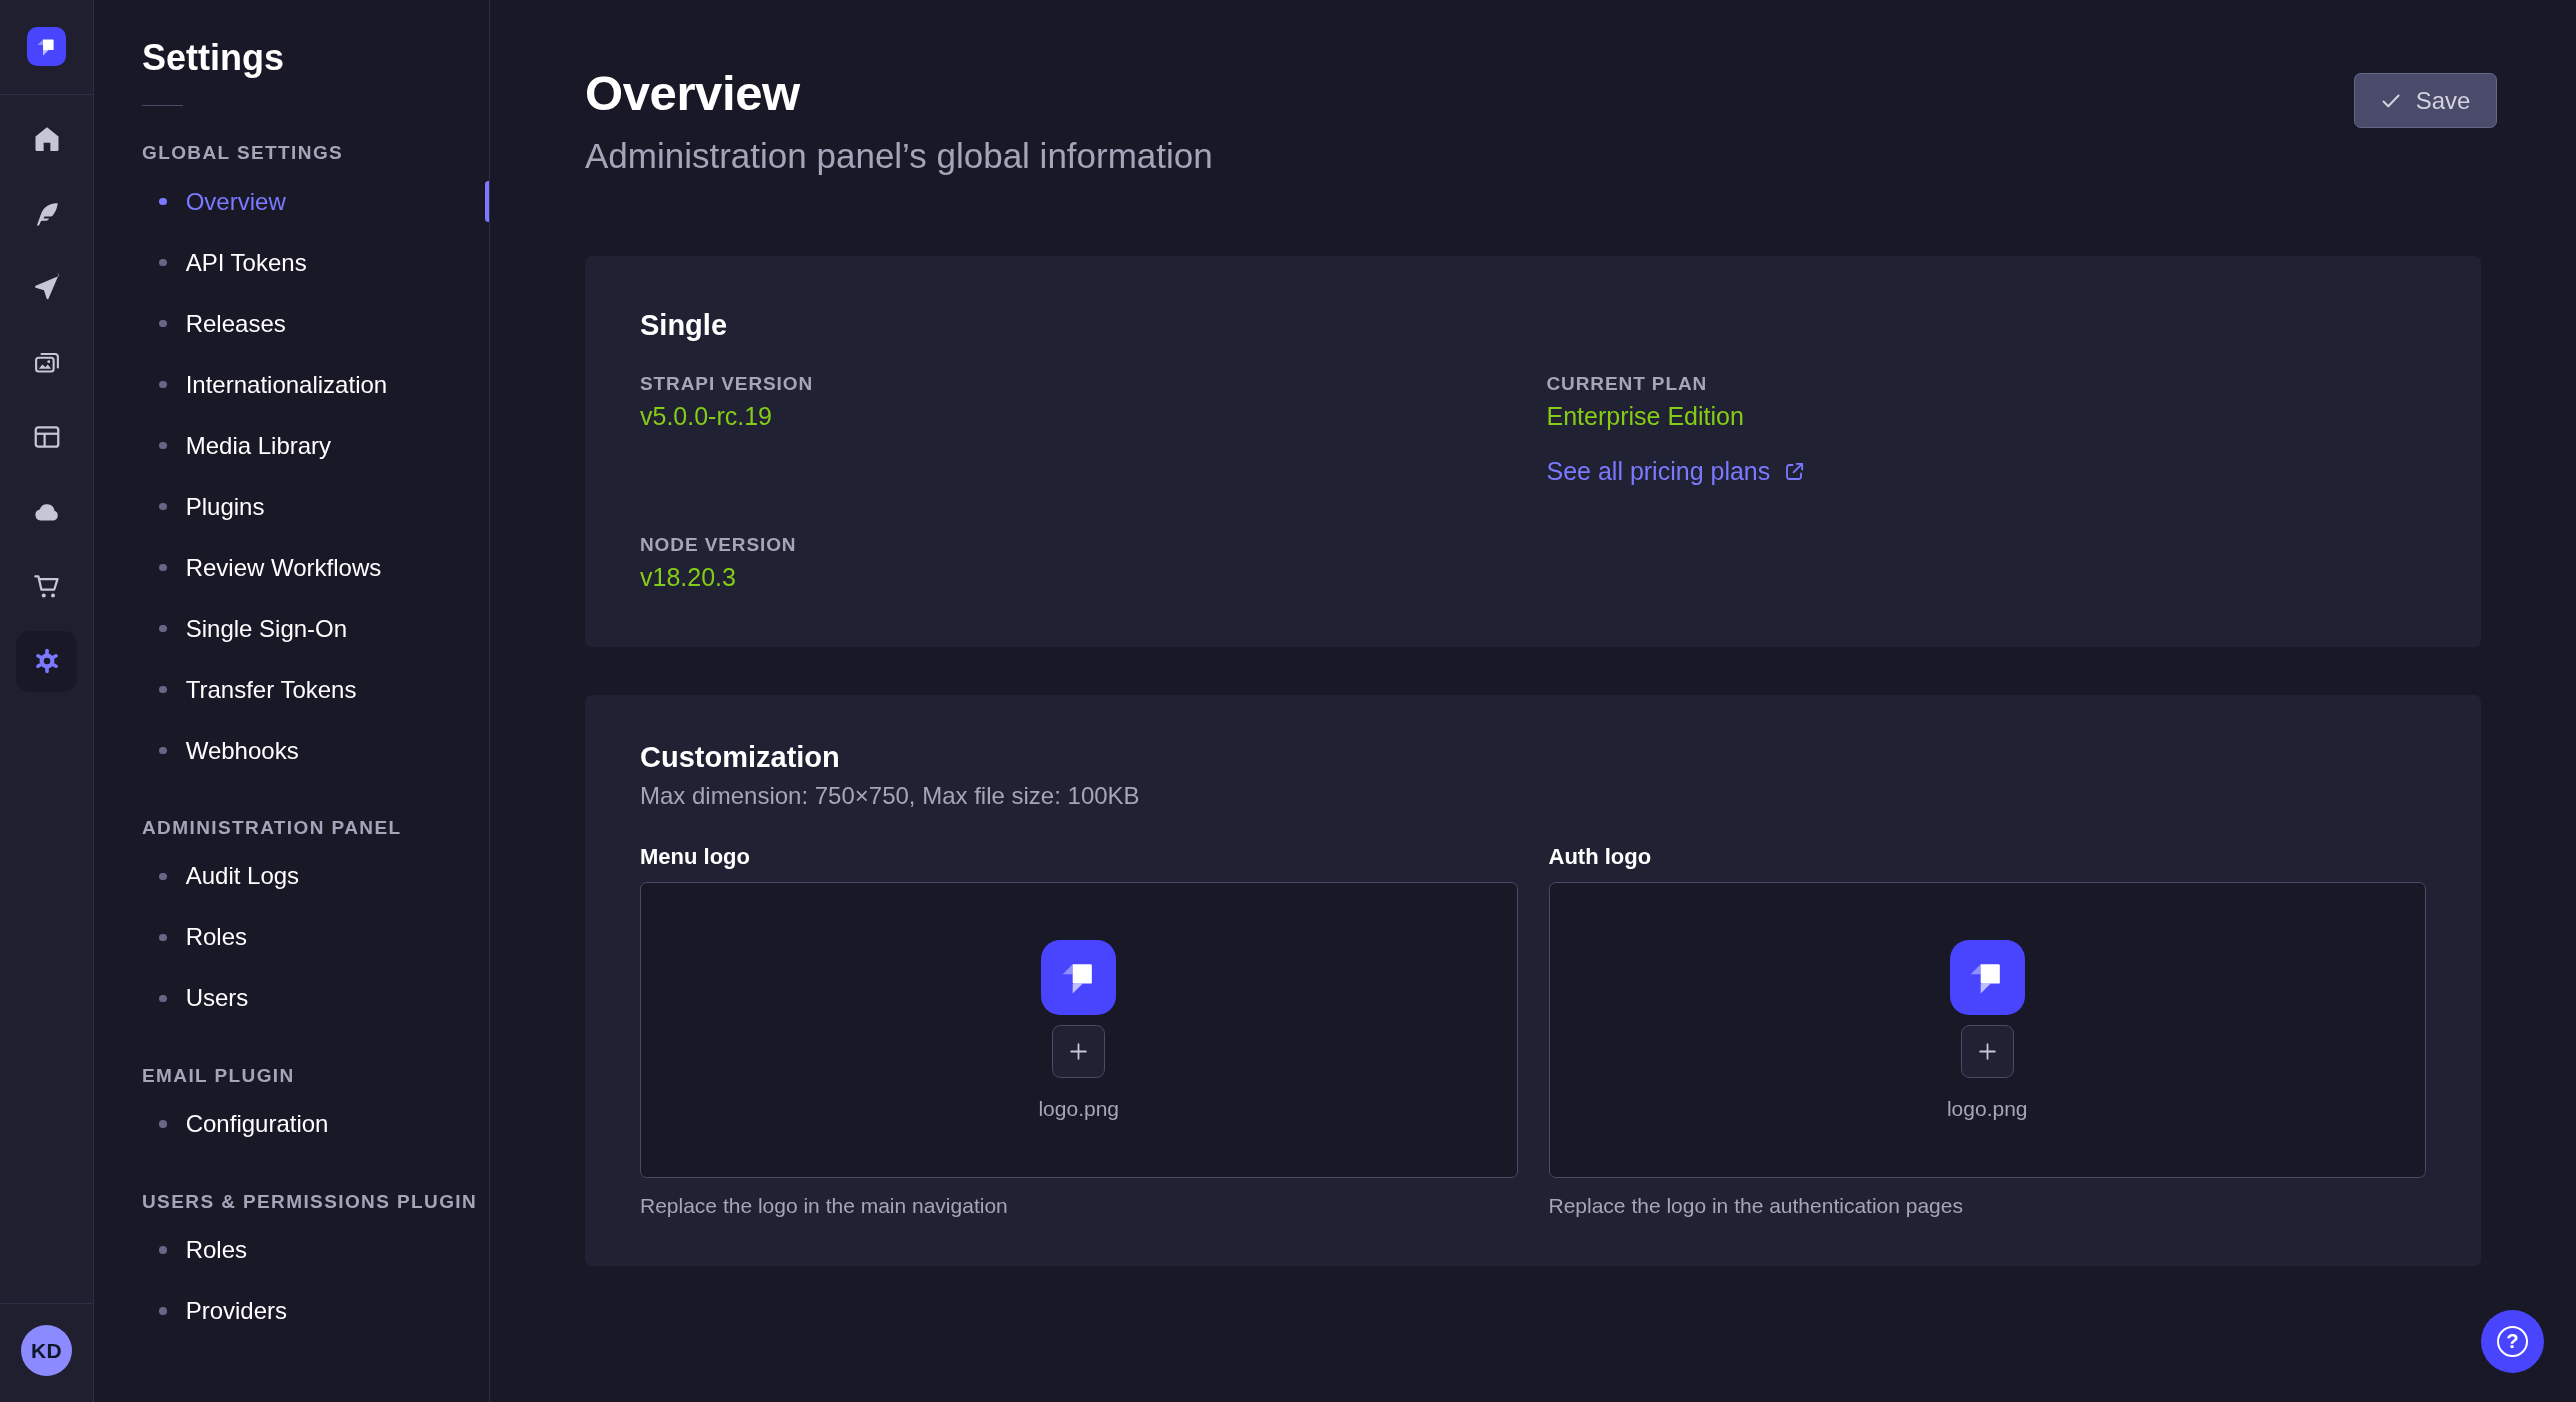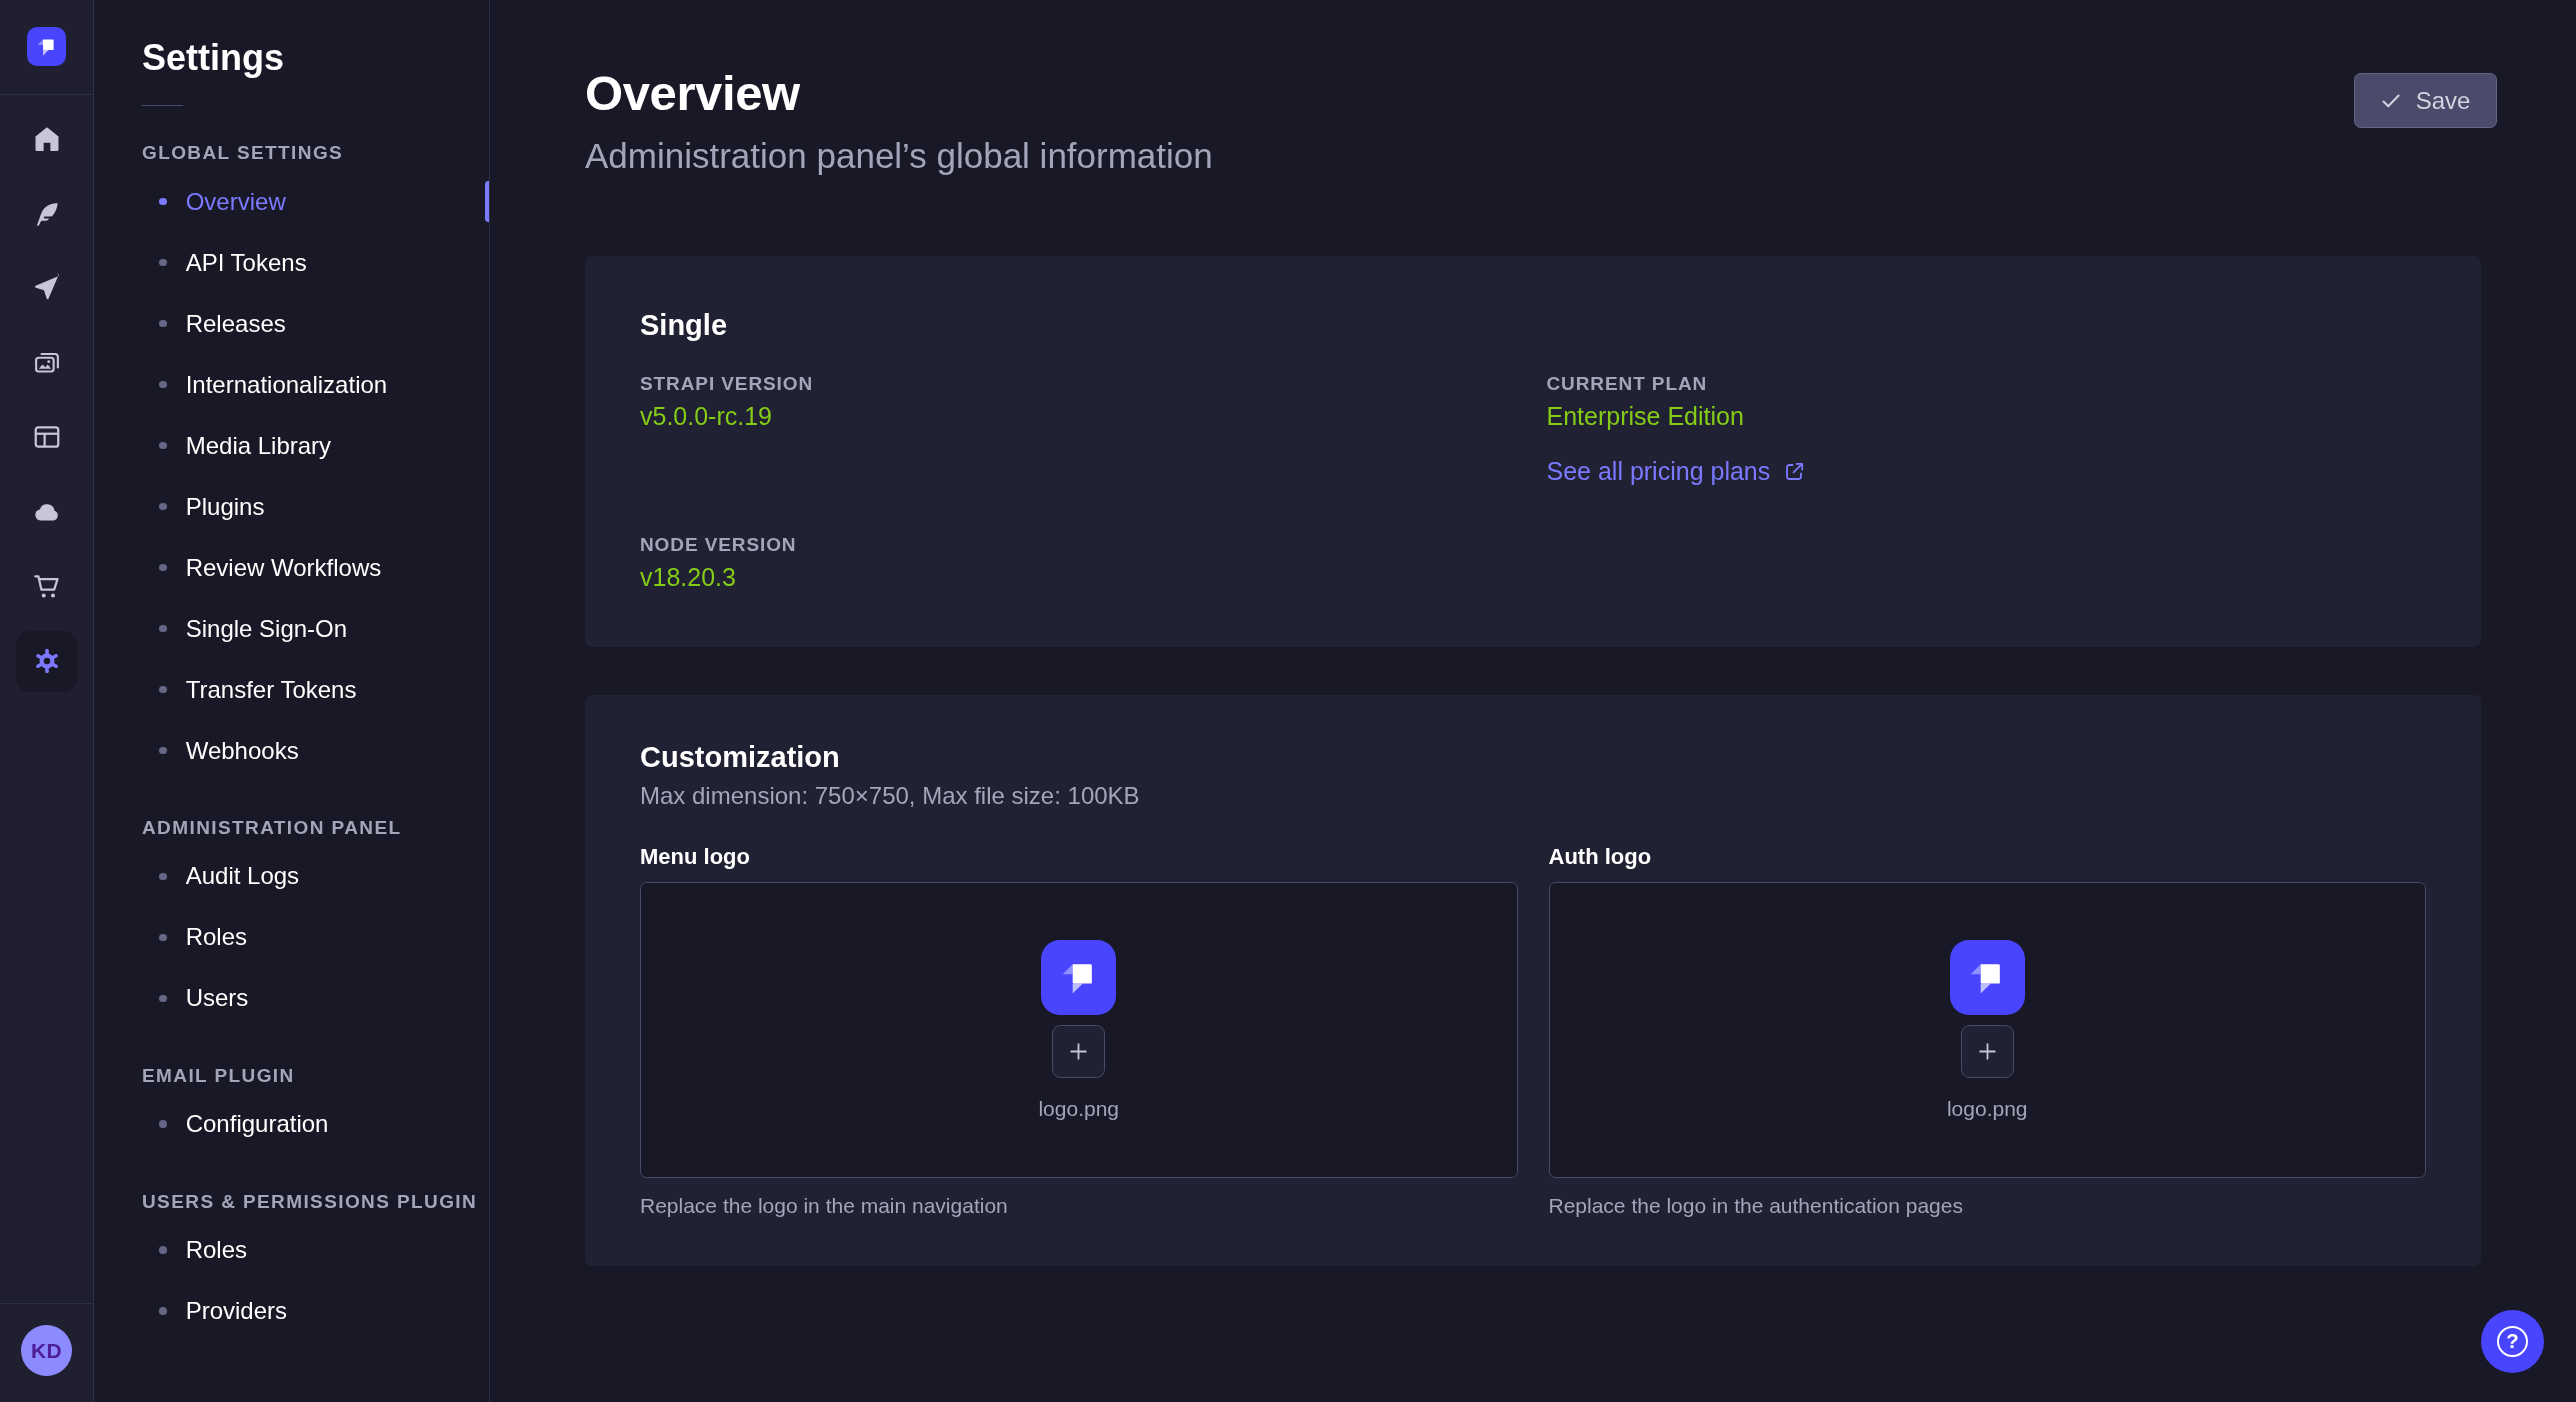--- a/index.html
+++ b/index.html
@@ -29,21 +29,21 @@
   .rail-btn {
     width: 61px; height: 61px; border: none; background: transparent; padding: 0;
     color: #c6c6d6; display: flex; align-items: center; justify-content: center;
     border-radius: 13.6px; cursor: pointer;
   }
   .rail-btn svg { width: 30px; height: 30px; }
   .rail-btn.active { background: #181826; color: #7b79ff; }
   .rail-bottom { margin-top: auto; width: 100%; display: flex; flex-direction: column; align-items: center; }
   .avatar {
     width: 51px; height: 51px; border-radius: 50%; background: #8c8aff;
-    color: #4c1d95; font-size: 21px; font-weight: 700;
+    color: #0f172a; font-size: 21px; font-weight: 700;
     display: flex; align-items: center; justify-content: center;
     margin: 22px 0 25.6px; cursor: pointer; letter-spacing: 0.4px;
   }
 
   
   .subnav {
     width: 396px; flex-shrink: 0; background: #181826;
     border-right: 0.9px solid #2e2e45; padding-top: 37px; overflow: hidden;
   }
   .subnav-title { font-size: 36px; font-weight: 700; color: #ffffff; margin: 0 0 0 48px; }

